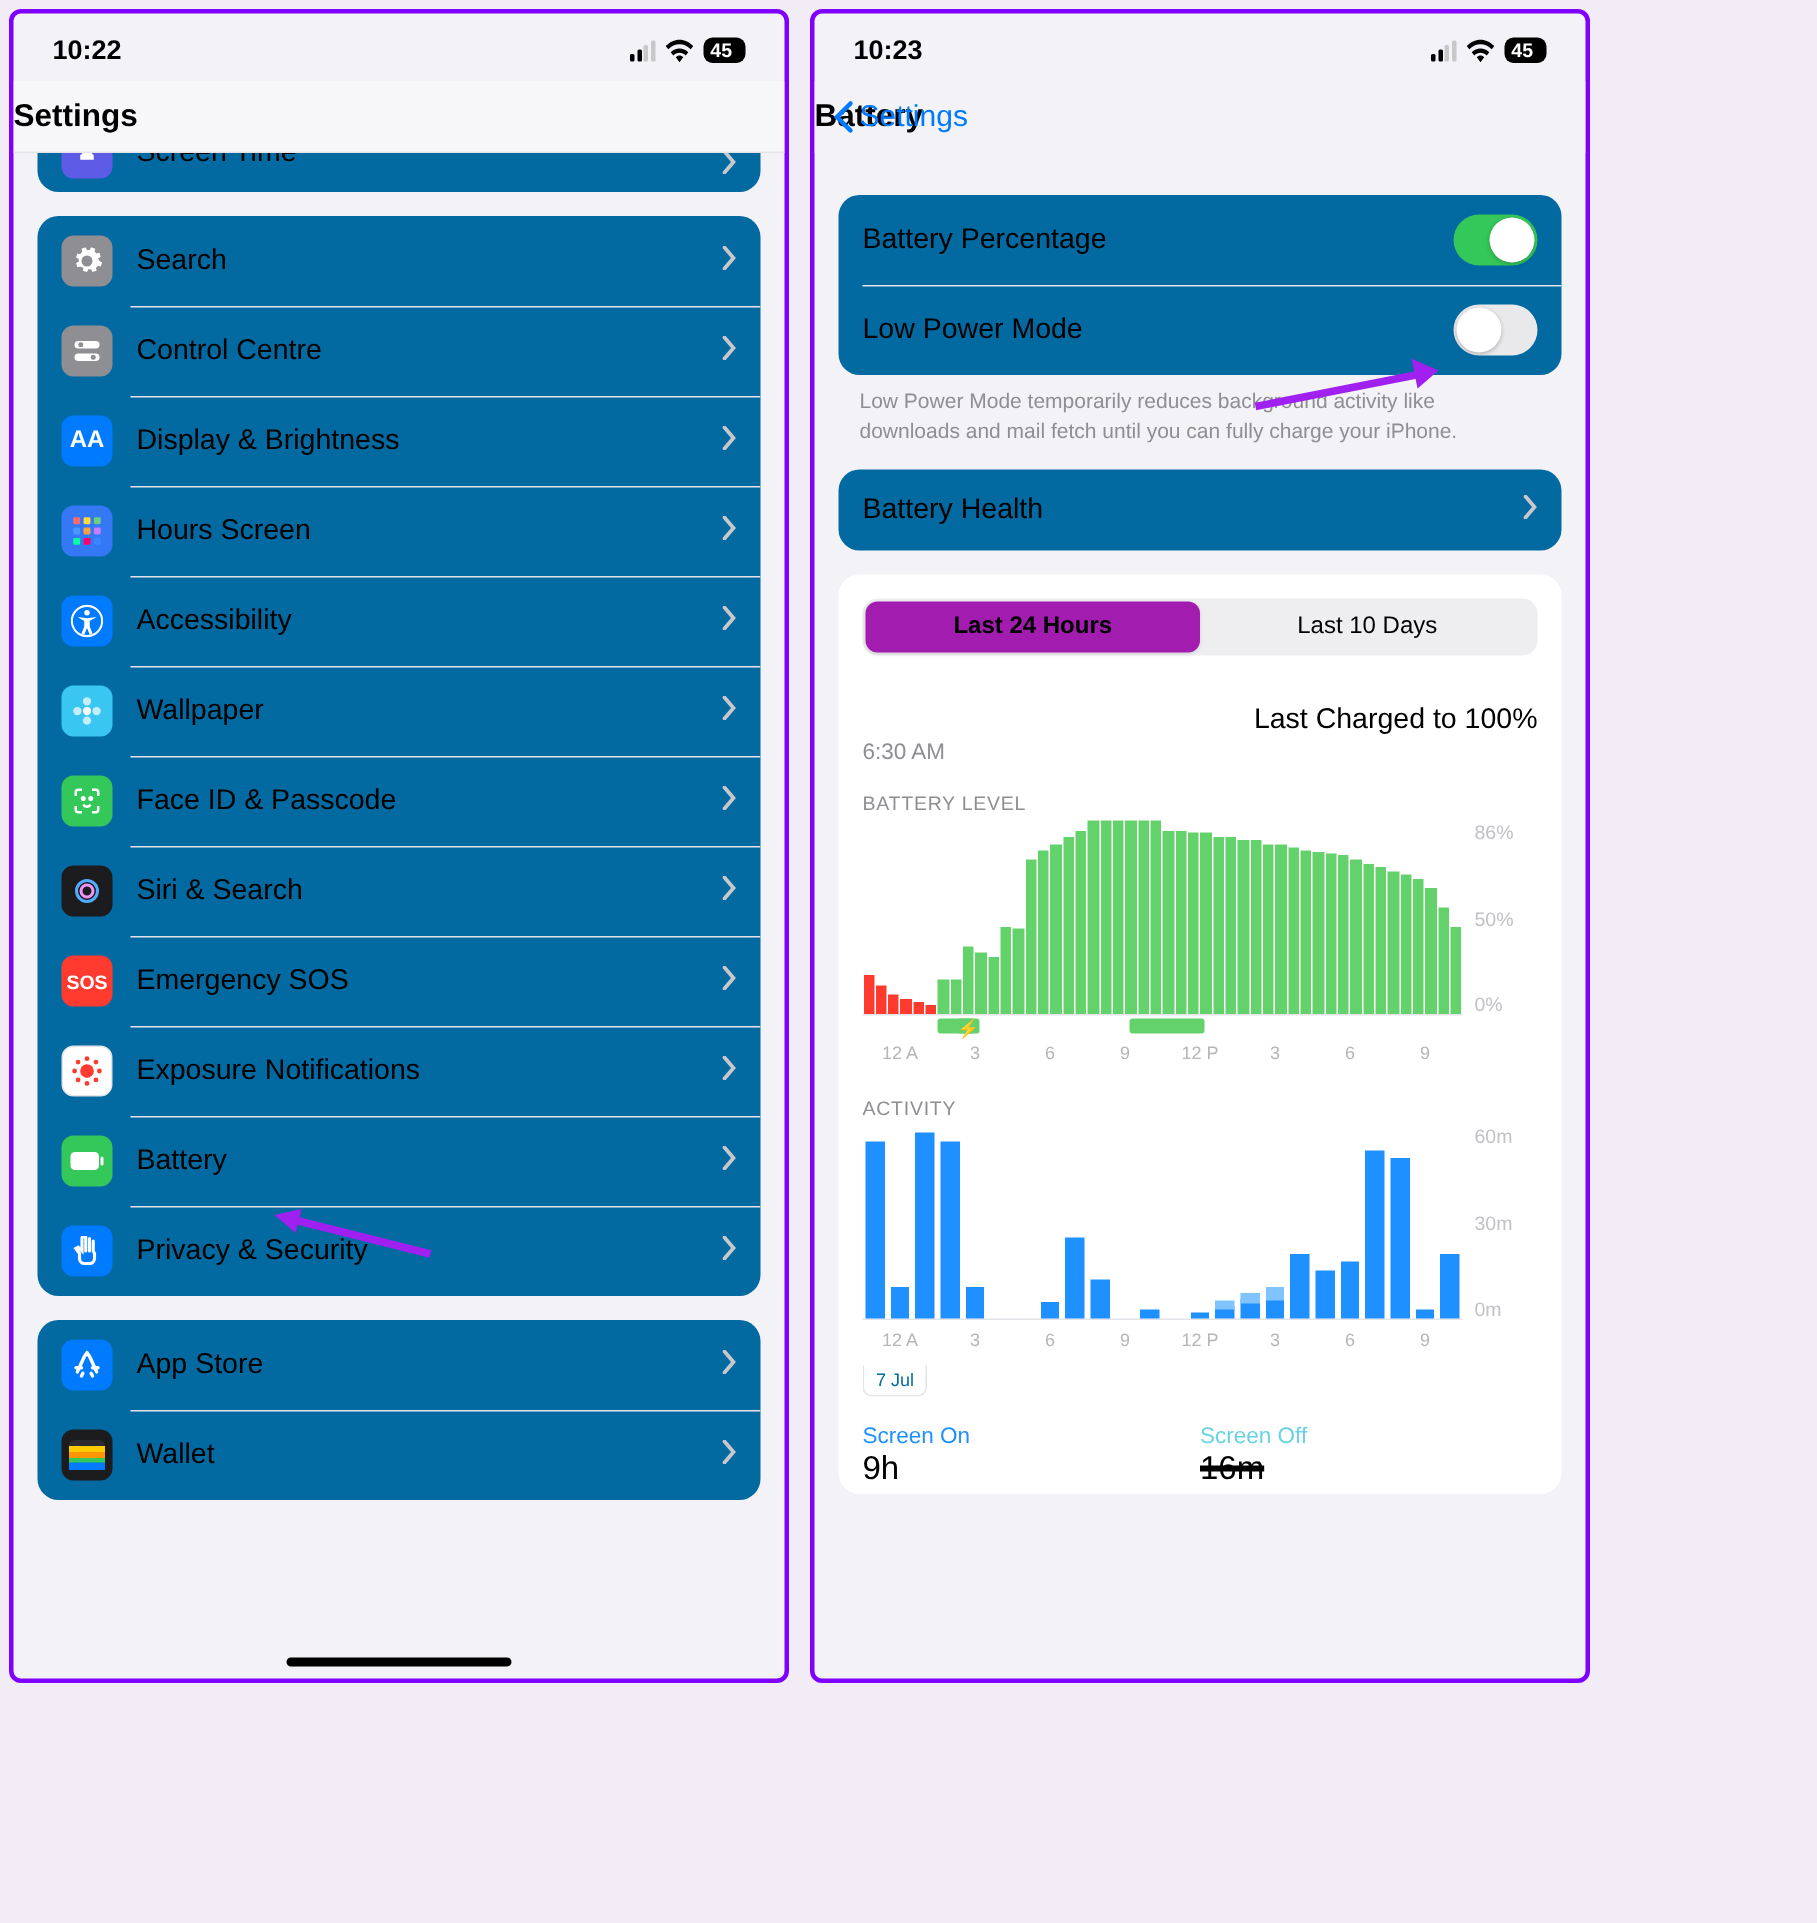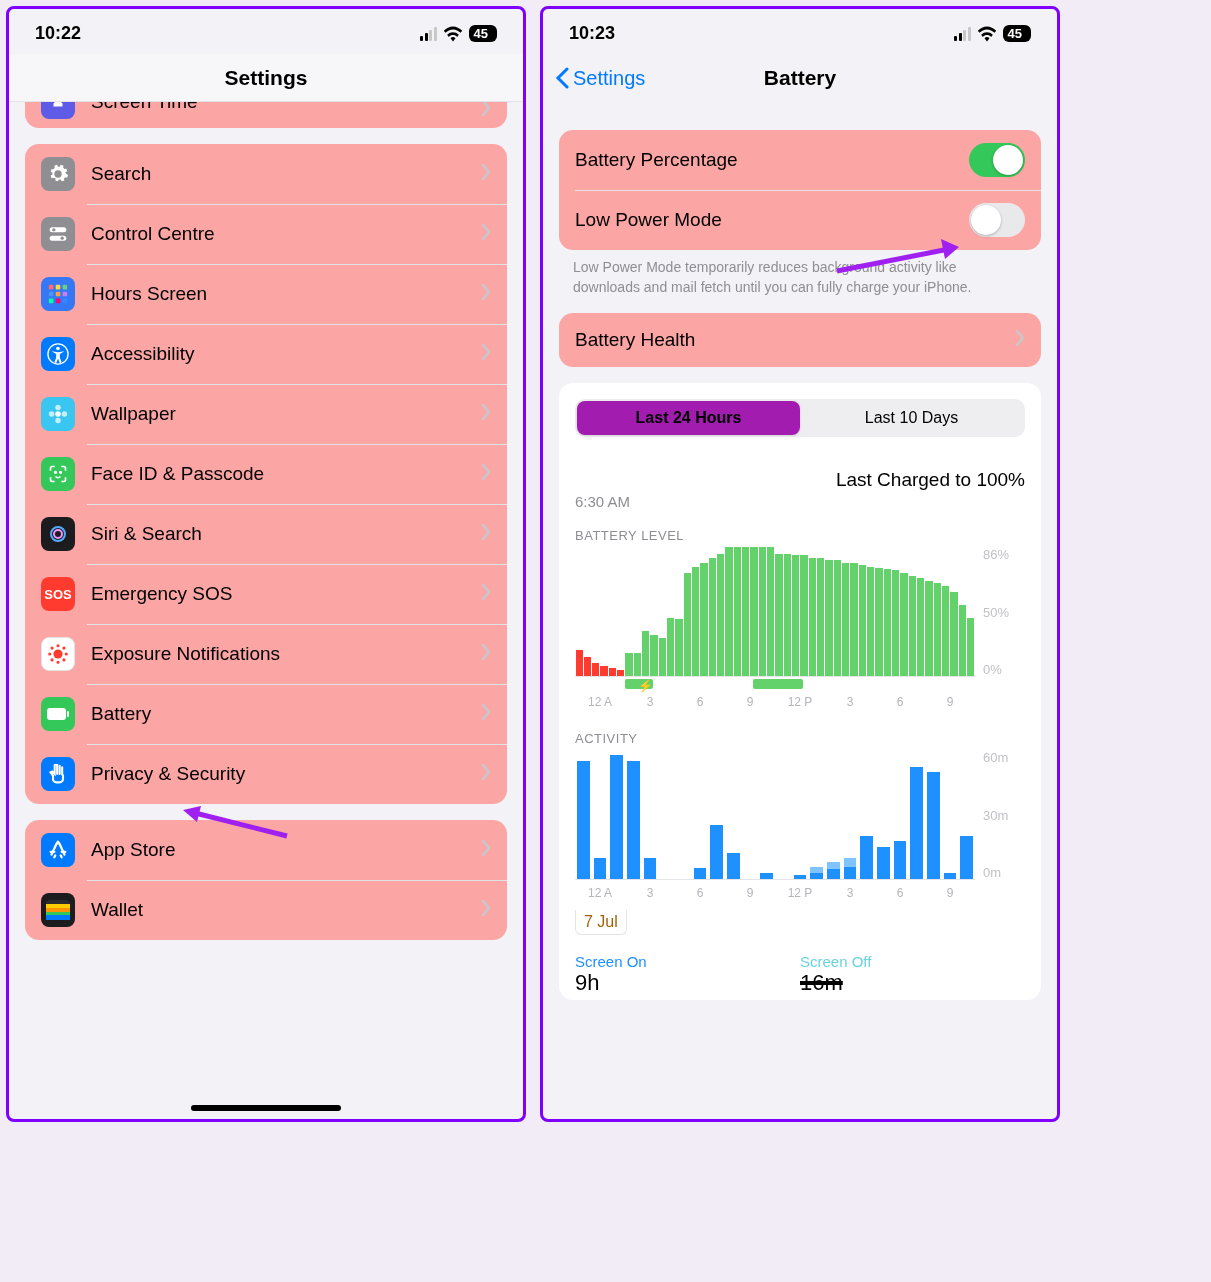--- a/index.html
+++ b/index.html
@@ -7,26 +7,26 @@
   .phone { width:520px; height:1116px; background:#f2f2f7; border:3px solid #7f00ff; border-radius:8px; overflow:hidden; position:relative; }
   .status-bar { display:flex; justify-content:space-between; align-items:center; padding:14px 26px 10px; font-size:18px; font-weight:700; }
   .status-right { display:flex; align-items:center; gap:6px; }
   .signal { display:flex; align-items:flex-end; gap:1.5px; }
   .signal span { width:3px; background:#000; border-radius:1px; }
   .signal span:nth-child(1){height:5px} .signal span:nth-child(2){height:8px}
   .signal span:nth-child(3){height:11px;background:#c8c8c8} .signal span:nth-child(4){height:14px;background:#c8c8c8}
   .batt-pill { background:#000; color:#fff; font-size:13px; font-weight:700; padding:1px 5px; border-radius:6px; display:flex; align-items:center; }
   .batt-pill::after { content:""; display:block; width:2px; height:6px; background:#000; border-radius:0 2px 2px 0; margin-left:2px; }
   svg.wifi { width:20px; height:16px; }
-  .nav-bar { position:relative; height:48px; display:flex; align-items:center; justify-content:center; background:#f2f2f7; }
+  .nav-bar { position:relative; height:48px; display:flex; align-items:center; justify-content:flex-start; background:#f2f2f7; }
   .nav-bar.light { background:#f7f7f9; border-bottom:1px solid #e3e3e8; }
   .nav-title { font-size:21px; font-weight:700; }
   .back-btn { position:absolute; left:12px; display:flex; align-items:center; color:#007aff; font-size:20px; }
   .back-btn svg { width:14px; height:22px; margin-right:4px; }
-  .group { margin:16px 16px 0; background:#fca5a5; border-radius:14px; overflow:hidden; }
+  .group { margin:16px 16px 0; background:#0369a1; border-radius:14px; overflow:hidden; }
   .row { display:flex; align-items:center; padding:13px 16px; min-height:54px; position:relative; }
   .row + .row::before { content:""; position:absolute; left:62px; right:0; top:0; height:1px; background:#e3e3e8; }
   .row.noicon + .row.noicon::before { left:16px; }
   .row .icon { width:34px; height:34px; border-radius:8px; margin-right:16px; display:flex; align-items:center; justify-content:center; color:#fff; flex:0 0 34px; }
   .row .label { flex:1; font-size:19px; }
   .chev { color:#c7c7cc; }
   .chev svg { width:10px; height:16px; }
   .toggle { width:56px; height:34px; border-radius:17px; position:relative; }
   .toggle .knob { width:30px; height:30px; border-radius:15px; background:#fff; position:absolute; top:2px; box-shadow:0 1px 3px rgba(0,0,0,.25); }
   .toggle.on { background:#34c759; } .toggle.on .knob { right:2px; }
@@ -45,21 +45,21 @@
   .battery-chart { height:130px; display:flex; align-items:flex-end; gap:0; border-bottom:1px solid #e3e3e8; }
   .battery-chart .b { flex:1; background:#64d26b; margin:0 .5px; }
   .battery-chart .b.low { background:#ff3b30; }
   .charge-strip { height:10px; display:flex; gap:3px; margin-top:2px; }
   .charge-strip span { background:#64d26b; border-radius:2px; }
   .activity-chart { height:130px; display:flex; align-items:flex-end; gap:0; border-bottom:1px solid #e3e3e8; }
   .activity-chart .a { flex:1; background:#1e90ff; margin:0 2px; position:relative; }
   .activity-chart .a .cap { position:absolute; top:-4px; left:0; right:0; height:4px; background:#7fc4ff; }
   .x-axis { display:flex; font-size:12px; color:#b5b5ba; padding:6px 0 10px; }
   .x-axis span { flex:1; text-align:center; }
-  .date-tag { font-size:16px; color:#a16207; border:1px solid #e3e3e8; border-top:none; border-radius:0 0 6px 6px; display:inline-block; padding:3px 8px; margin-left:16px; margin-bottom:8px; }
+  .date-tag { font-size:12px; color:#0369a1; border:1px solid #e3e3e8; border-top:none; border-radius:0 0 6px 6px; display:inline-block; padding:3px 8px; margin-left:16px; margin-bottom:8px; }
   .so-row { display:flex; padding:10px 16px 4px; }
   .so-row > div { flex:1; }
   .so-label { font-size:15px; }
   .so-label.on { color:#1e90ff; } .so-label.off { color:#6ad3e3; }
   .so-val { font-size:22px; }
   .strike { text-decoration:line-through; text-decoration-thickness:4px; }
   .home-ind { position:absolute; bottom:8px; left:50%; transform:translateX(-50%); width:150px; height:6px; background:#000; border-radius:3px; }
   .arrow-annot { position:absolute; pointer-events:none; }
   
   .bg-purple{background:#5e5ce6}.bg-gray{background:#8e8e93}.bg-blue{background:#007aff}
@@ -124,20 +124,29 @@
       <div class="row">
         <div class="icon bg-gray">
           <svg width="20" height="20" viewBox="0 0 24 24" fill="#fff">
             <rect x="2" y="4" width="20" height="6" rx="3"></rect>
             <rect x="2" y="14" width="20" height="6" rx="3"></rect>
             <circle cx="7" cy="7" r="2" fill="#8e8e93"></circle>
             <circle cx="17" cy="17" r="2" fill="#8e8e93"></circle>
           </svg>
         </div>
         <span class="label">Control Centre</span>
+        <span class="chev"><svg viewBox="0 0 10 16">
+            <path d="M2 1l6 7-6 7" stroke="#c7c7cc" stroke-width="2.5" fill="none" stroke-linecap="round"></path>
+          </svg></span>
+      </div>
+      <div class="row">
+        <div class="icon bg-blue">
+          <span style="font-weight:700;font-size:16px">AA</span>
+        </div>
+        <span class="label">Display &amp; Brightness</span>
         <span class="chev"><svg viewBox="0 0 10 16">
             <path d="M2 1l6 7-6 7" stroke="#c7c7cc" stroke-width="2.5" fill="none" stroke-linecap="round"></path>
           </svg></span>
       </div>
       <div class="row">
         <div class="icon bg-indigo">
           <svg width="22" height="22" viewBox="0 0 24 24">
             <rect x="2" y="2" width="5" height="5" rx="1" fill="#ff6b6b"></rect>
             <rect x="9.5" y="2" width="5" height="5" rx="1" fill="#ffd93d"></rect>
             <rect x="17" y="2" width="5" height="5" rx="1" fill="#6bcf7f"></rect>

